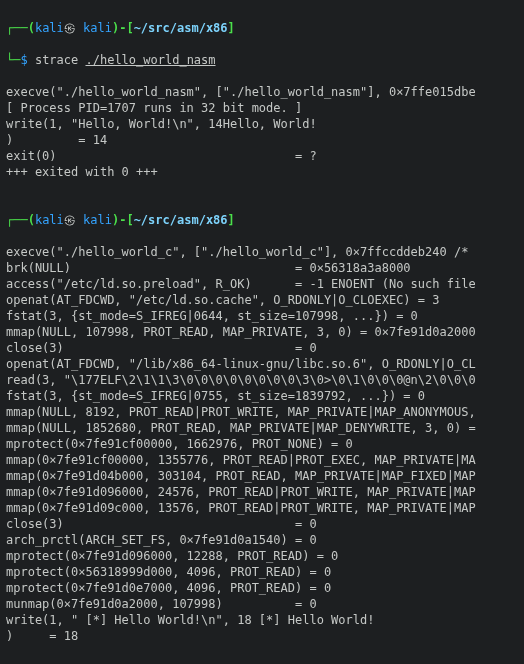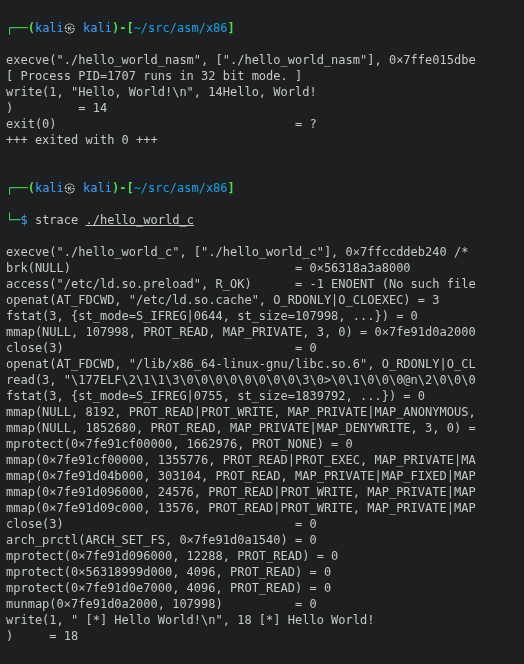--- a/index.html
+++ b/index.html
@@ -14,28 +14,28 @@
     height: 664px;
     overflow: hidden;
   }
   .term {
     padding: 4px 6px;
     white-space: pre;
   }
   .bgreen { color: #4be04b; font-weight: bold; }
   .bblue  { color: #34a4ff; font-weight: normal; }
   .grey   { color: #c5c8c6; }
-  .white  { color: #0ea5e9; font-weight: normal; }
+  .white  { color: #7dd3fc; font-weight: bold; }
   .ul     { text-decoration: underline; }
   .prompt-line { white-space: pre; }
 </style>
 </head>
 <body>
 
 <div class="term">
 <div class="prompt-line"><span class="bgreen">┌──(</span><span class="bblue">kali</span><span class="grey">㉿ </span><span class="bblue">kali</span><span class="bgreen">)-[</span><span class="white">~/src/asm/x86</span><span class="bgreen">]</span></div>
+<div class="prompt-line"><span class="bgreen">└─</span><span class="bblue">$ </span><span class="grey">strace </span><span class="grey ul">./hello_world_nasm</span></div>
 <div id="out1"><div class="grey">execve("./hello_world_nasm", ["./hello_world_nasm"], 0×7ffe015dbe</div><div class="grey">[ Process PID=1707 runs in 32 bit mode. ]</div><div class="grey">write(1, "Hello, World!\n", 14Hello, World!</div><div class="grey">)         = 14</div><div class="grey">exit(0)                                 = ?</div><div class="grey">+++ exited with 0 +++</div><div class="grey">&nbsp;</div></div>
 <div class="prompt-line"><span class="bgreen">┌──(</span><span class="bblue">kali</span><span class="grey">㉿ </span><span class="bblue">kali</span><span class="bgreen">)-[</span><span class="white">~/src/asm/x86</span><span class="bgreen">]</span></div>
-<div class="prompt-line"><span class="bgreen">└─</span><span class="bblue">$ </span><span class="grey">strace </span><span class="grey ul">./hello_world_c</span></div>
 <div id="out2"><div class="grey">execve("./hello_world_c", ["./hello_world_c"], 0×7ffccddeb240 /*</div><div class="grey">brk(NULL)                               = 0×56318a3a8000</div><div class="grey">access("/etc/ld.so.preload", R_OK)      = -1 ENOENT (No such file</div><div class="grey">openat(AT_FDCWD, "/etc/ld.so.cache", O_RDONLY|O_CLOEXEC) = 3</div><div class="grey">fstat(3, {st_mode=S_IFREG|0644, st_size=107998, ...}) = 0</div><div class="grey">mmap(NULL, 107998, PROT_READ, MAP_PRIVATE, 3, 0) = 0×7fe91d0a2000</div><div class="grey">close(3)                                = 0</div><div class="grey">openat(AT_FDCWD, "/lib/x86_64-linux-gnu/libc.so.6", O_RDONLY|O_CL</div><div class="grey">read(3, "\177ELF\2\1\1\3\0\0\0\0\0\0\0\0\3\0&gt;\0\1\0\0\0@n\2\0\0\0</div><div class="grey">fstat(3, {st_mode=S_IFREG|0755, st_size=1839792, ...}) = 0</div><div class="grey">mmap(NULL, 8192, PROT_READ|PROT_WRITE, MAP_PRIVATE|MAP_ANONYMOUS,</div><div class="grey">mmap(NULL, 1852680, PROT_READ, MAP_PRIVATE|MAP_DENYWRITE, 3, 0) =</div><div class="grey">mprotect(0×7fe91cf00000, 1662976, PROT_NONE) = 0</div><div class="grey">mmap(0×7fe91cf00000, 1355776, PROT_READ|PROT_EXEC, MAP_PRIVATE|MA</div><div class="grey">mmap(0×7fe91d04b000, 303104, PROT_READ, MAP_PRIVATE|MAP_FIXED|MAP</div><div class="grey">mmap(0×7fe91d096000, 24576, PROT_READ|PROT_WRITE, MAP_PRIVATE|MAP</div><div class="grey">mmap(0×7fe91d09c000, 13576, PROT_READ|PROT_WRITE, MAP_PRIVATE|MAP</div><div class="grey">close(3)                                = 0</div><div class="grey">arch_prctl(ARCH_SET_FS, 0×7fe91d0a1540) = 0</div><div class="grey">mprotect(0×7fe91d096000, 12288, PROT_READ) = 0</div><div class="grey">mprotect(0×56318999d000, 4096, PROT_READ) = 0</div><div class="grey">mprotect(0×7fe91d0e7000, 4096, PROT_READ) = 0</div><div class="grey">munmap(0×7fe91d0a2000, 107998)          = 0</div><div class="grey">write(1, " [*] Hello World!\n", 18 [*] Hello World!</div><div class="grey">)     = 18</div></div>
 
 
 </div>
 
 </body></html>

